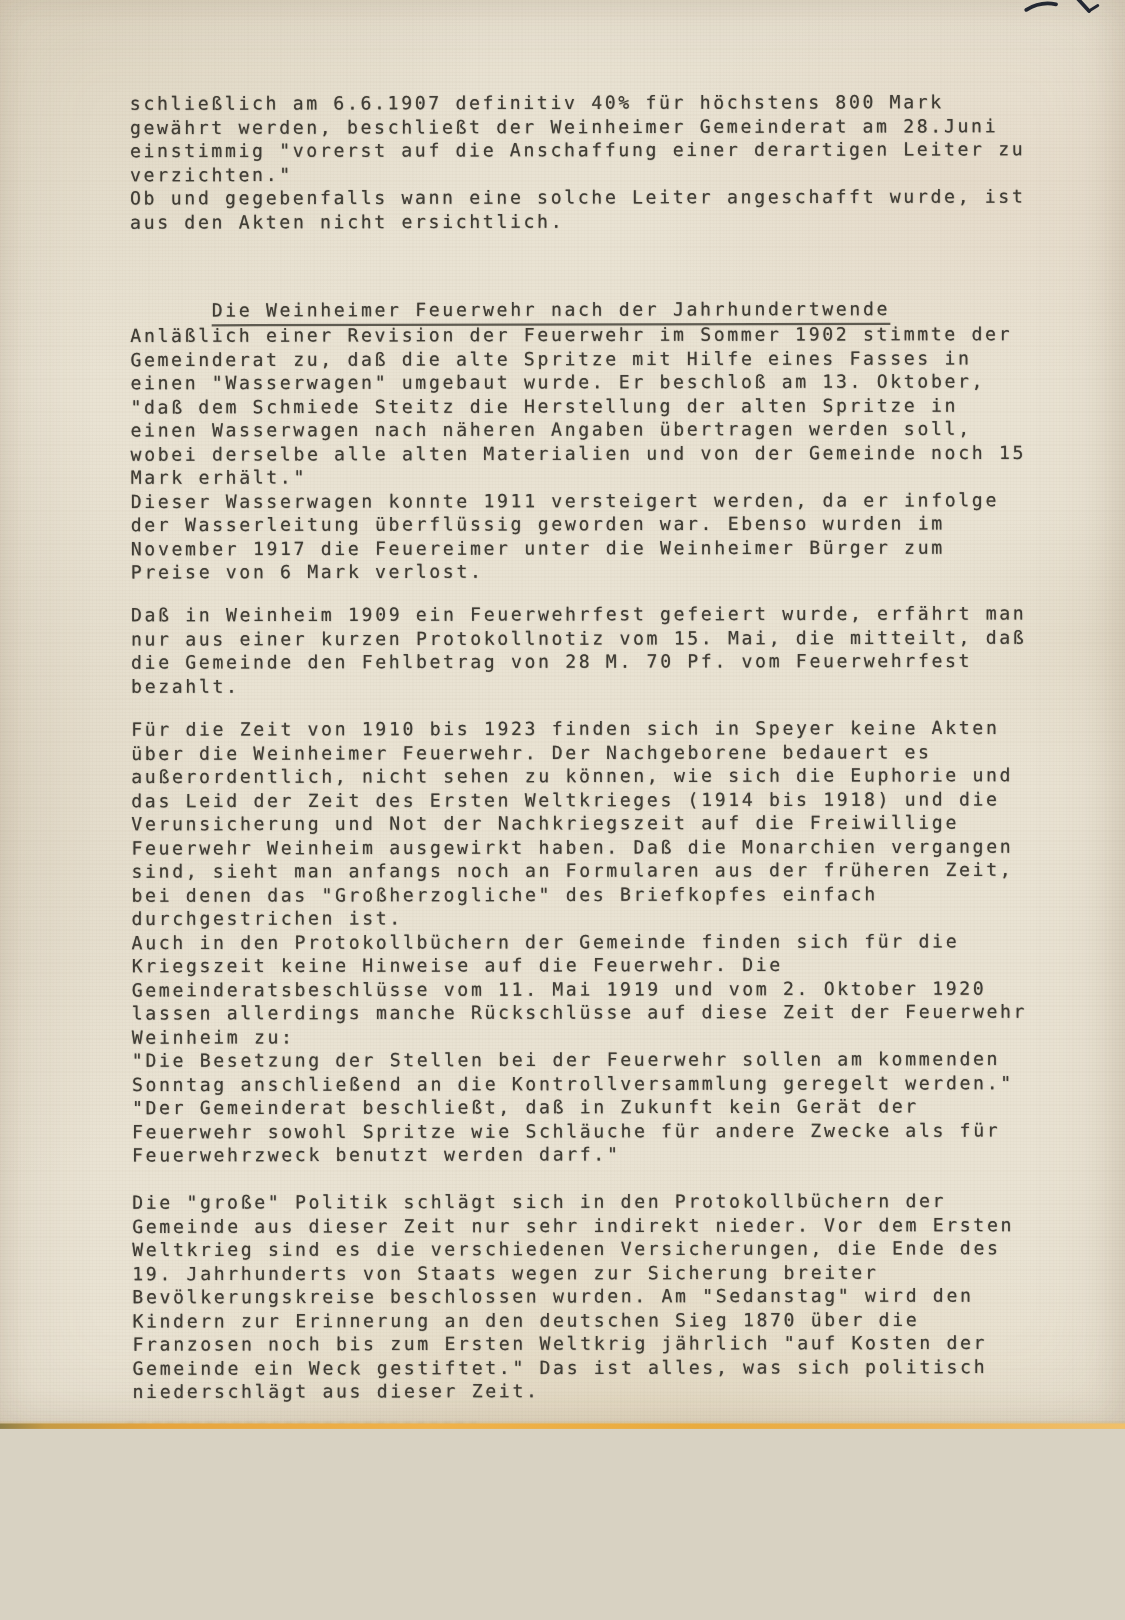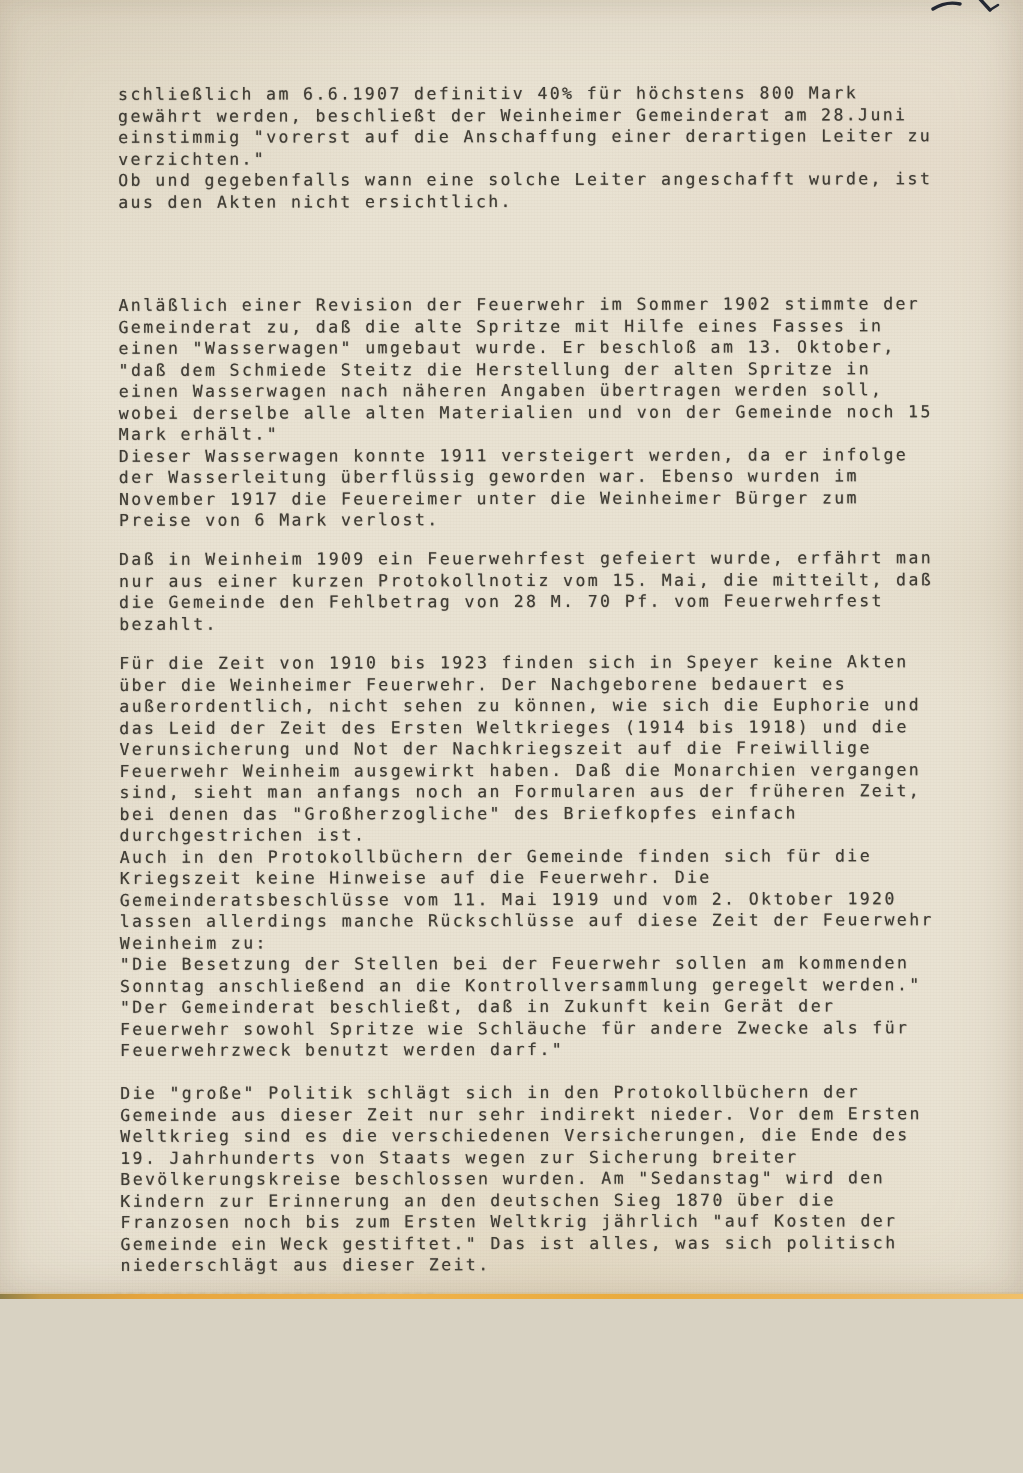--- a/index.html
+++ b/index.html
@@ -101,20 +101,23 @@
 
   <div class="textwrap">
 
     <div class="tw" style="top:84px">schließlich am 6.6.1907 definitiv 40% für höchstens 800 Mark
 gewährt werden, beschließt der Weinheimer Gemeinderat am 28.Juni
 einstimmig "vorerst auf die Anschaffung einer derartigen Leiter zu
 verzichten."
 Ob und gegebenfalls wann eine solche Leiter angeschafft wurde, ist
 aus den Akten nicht ersichtlich.</div>
 
+    <div class="tw heading" style="top:250px">
+      <span class="underlined">Die Weinheimer Feuerwehr nach der Jahrhundertwende</span>
+    </div>
 
     <div class="tw" style="top:295px">Anläßlich einer Revision der Feuerwehr im Sommer 1902 stimmte der
 Gemeinderat zu, daß die alte Spritze mit Hilfe eines Fasses in
 einen "Wasserwagen" umgebaut wurde. Er beschloß am 13. Oktober,
 "daß dem Schmiede Steitz die Herstellung der alten Spritze in
 einen Wasserwagen nach näheren Angaben übertragen werden soll,
 wobei derselbe alle alten Materialien und von der Gemeinde noch 15
 Mark erhält."
 Dieser Wasserwagen konnte 1911 versteigert werden, da er infolge
 der Wasserleitung überflüssig geworden war. Ebenso wurden im

